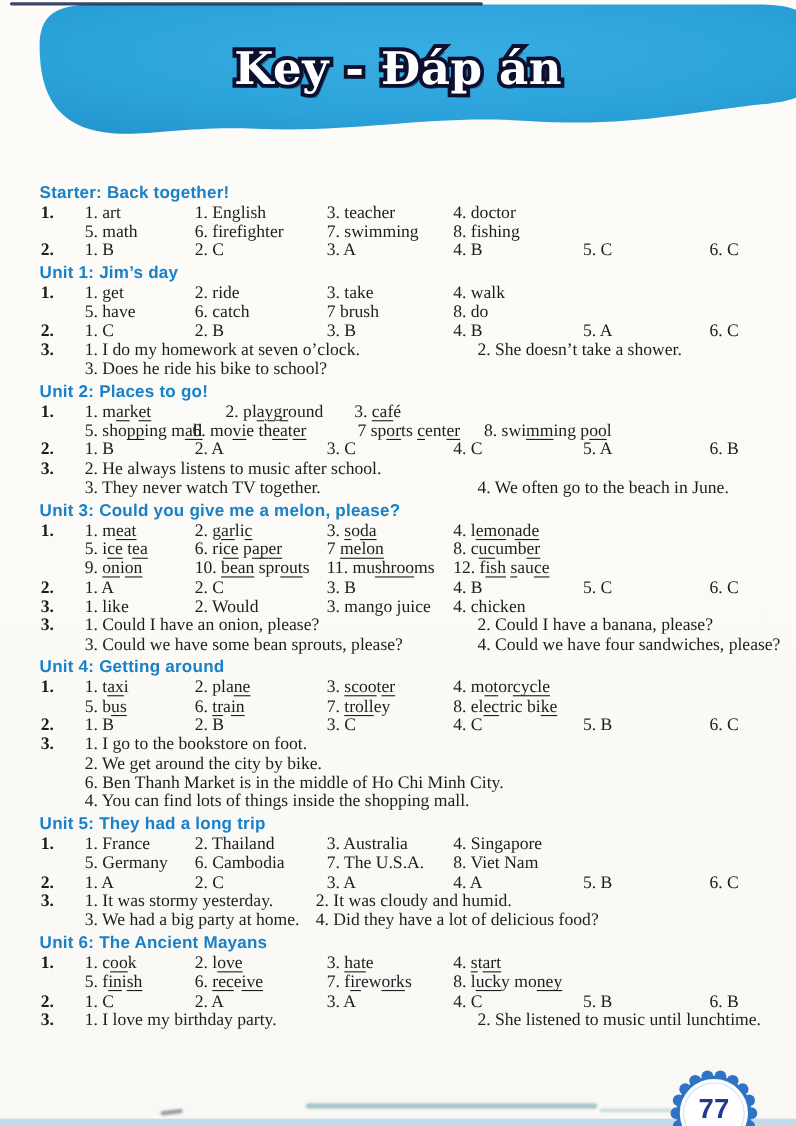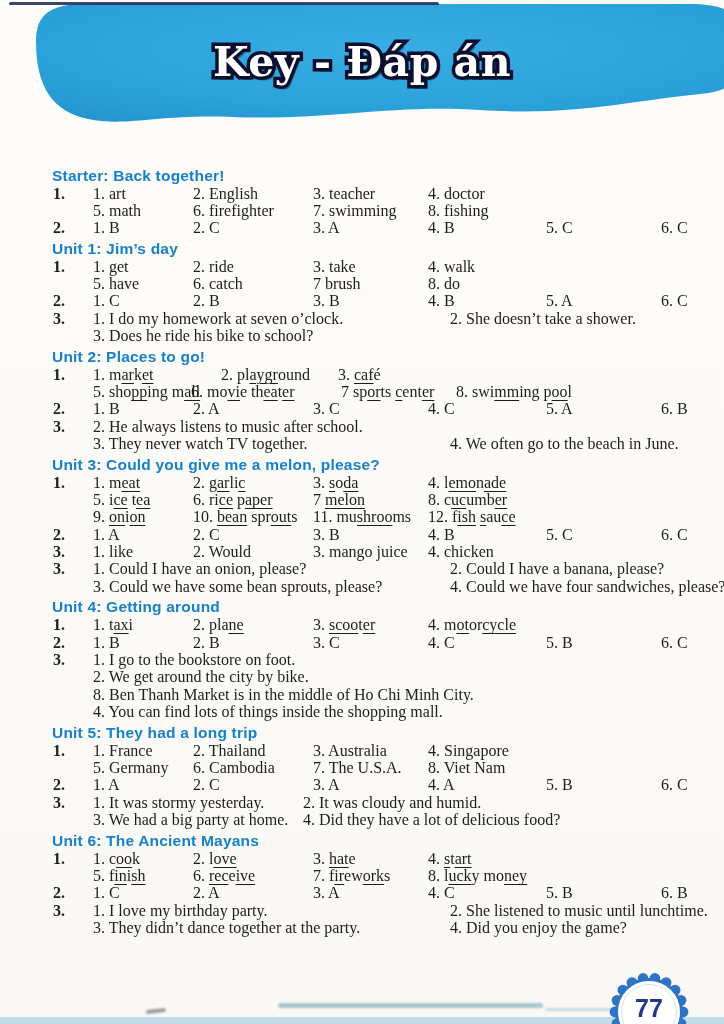--- a/index.html
+++ b/index.html
@@ -23,21 +23,21 @@
     font-family:"DejaVu Serif","Liberation Serif",serif;
     font-weight:bold; font-size:41px; line-height:52px; letter-spacing:.5px;
   }
   .banner-title .stroke-layer {
     position:absolute; left:0; top:0; width:100%;
     -webkit-text-stroke:7px #0c102e; color:#0c102e;
     text-shadow:3px 4px 0 rgba(13,17,51,.4);
   }
   .banner-title .fill-layer { position:relative; color:#ffffff; }
   
-  .content { position:absolute; top:163px; left:0; width:724px; padding:0 10px 0 16px; }
+  .content { position:absolute; top:163px; left:0; width:724px; padding:0 10px 0 0; }
   .section-heading {
     font-family:"Liberation Sans","DejaVu Sans",sans-serif;
     font-weight:700; font-size:15.5px; line-height:18px;
     color:#1781c9; letter-spacing:.2px; margin-top:3.5px; padding-left:36px;
     white-space:nowrap;
   }
   .row { display:flex; align-items:baseline; line-height:17.3px; font-size:16px; padding-left:37px; }
   .row-num { flex:0 0 20px; font-weight:bold; }
   .cells { flex:1 1 auto; display:grid;margin-left:20px; }
   .cell { white-space:nowrap; }
@@ -89,21 +89,21 @@
     </div>
   </div>
 
   <div class="content" id="content">
       <section>
         <div class="section-heading">Starter: Back together!</div>
         <div class="row">
           <span class="row-num">1.</span>
           <div class="cells g4">
             <div class="cell">1. art</div>
-            <div class="cell">2. English</div>
+            <div class="cell">1. English</div>
             <div class="cell">3. teacher</div>
             <div class="cell">4. doctor</div>
           </div>
         </div>
         <div class="row">
           <span class="row-num"></span>
           <div class="cells g4">
             <div class="cell">5. math</div>
             <div class="cell">6. firefighter</div>
             <div class="cell">7. swimming</div>
@@ -280,20 +280,29 @@
         <div class="row">
           <span class="row-num">1.</span>
           <div class="cells g4">
             <div class="cell">1. t<u>ax</u>i</div>
             <div class="cell">2. pla<u>ne</u></div>
             <div class="cell">3. <u>scoo</u>t<u>er</u></div>
             <div class="cell">4. m<u>ot</u>or<u>cycle</u></div>
           </div>
         </div>
         <div class="row">
+          <span class="row-num"></span>
+          <div class="cells g4">
+            <div class="cell">5. b<u>us</u></div>
+            <div class="cell">6. <u>tr</u>a<u>in</u></div>
+            <div class="cell">7. <u>troll</u>ey</div>
+            <div class="cell">8. el<u>ec</u>tric bi<u>ke</u></div>
+          </div>
+        </div>
+        <div class="row">
           <span class="row-num">2.</span>
           <div class="cells g6">
             <div class="cell">1. B</div>
             <div class="cell">2. B</div>
             <div class="cell">3. C</div>
             <div class="cell">4. C</div>
             <div class="cell">5. B</div>
             <div class="cell">6. C</div>
           </div>
         </div>
@@ -305,21 +314,21 @@
         </div>
         <div class="row">
           <span class="row-num"></span>
           <div class="cells g1">
             <div class="cell">2. We get around the city by bike.</div>
           </div>
         </div>
         <div class="row">
           <span class="row-num"></span>
           <div class="cells g1">
-            <div class="cell">8. Ben Thanh Market is in the middle of Ho Chi Minh City.</div>
+            <div class="cell">6. Ben Thanh Market is in the middle of Ho Chi Minh City.</div>
           </div>
         </div>
         <div class="row">
           <span class="row-num"></span>
           <div class="cells g1">
             <div class="cell">4. You can find lots of things inside the shopping mall.</div>
           </div>
         </div>
       </section>
       <section>
@@ -397,27 +406,20 @@
             <div class="cell">4. C</div>
             <div class="cell">5. B</div>
             <div class="cell">6. B</div>
           </div>
         </div>
         <div class="row">
           <span class="row-num">3.</span>
           <div class="cells g2">
             <div class="cell">1. I love my birthday party.</div>
             <div class="cell">2. She listened to music until lunchtime.</div>
-          </div>
-        </div>
-        <div class="row">
-          <span class="row-num"></span>
-          <div class="cells g2">
-            <div class="cell">3. They didn’t dance together at the party.</div>
-            <div class="cell">4. Did you enjoy the game?</div>
           </div>
         </div>
       </section>
     </div>
 
   <div class="streak streak1"></div>
   <div class="streak streak2"></div>
   <div class="streak streak3"></div>
   <div class="bottom-strip"></div>
 

